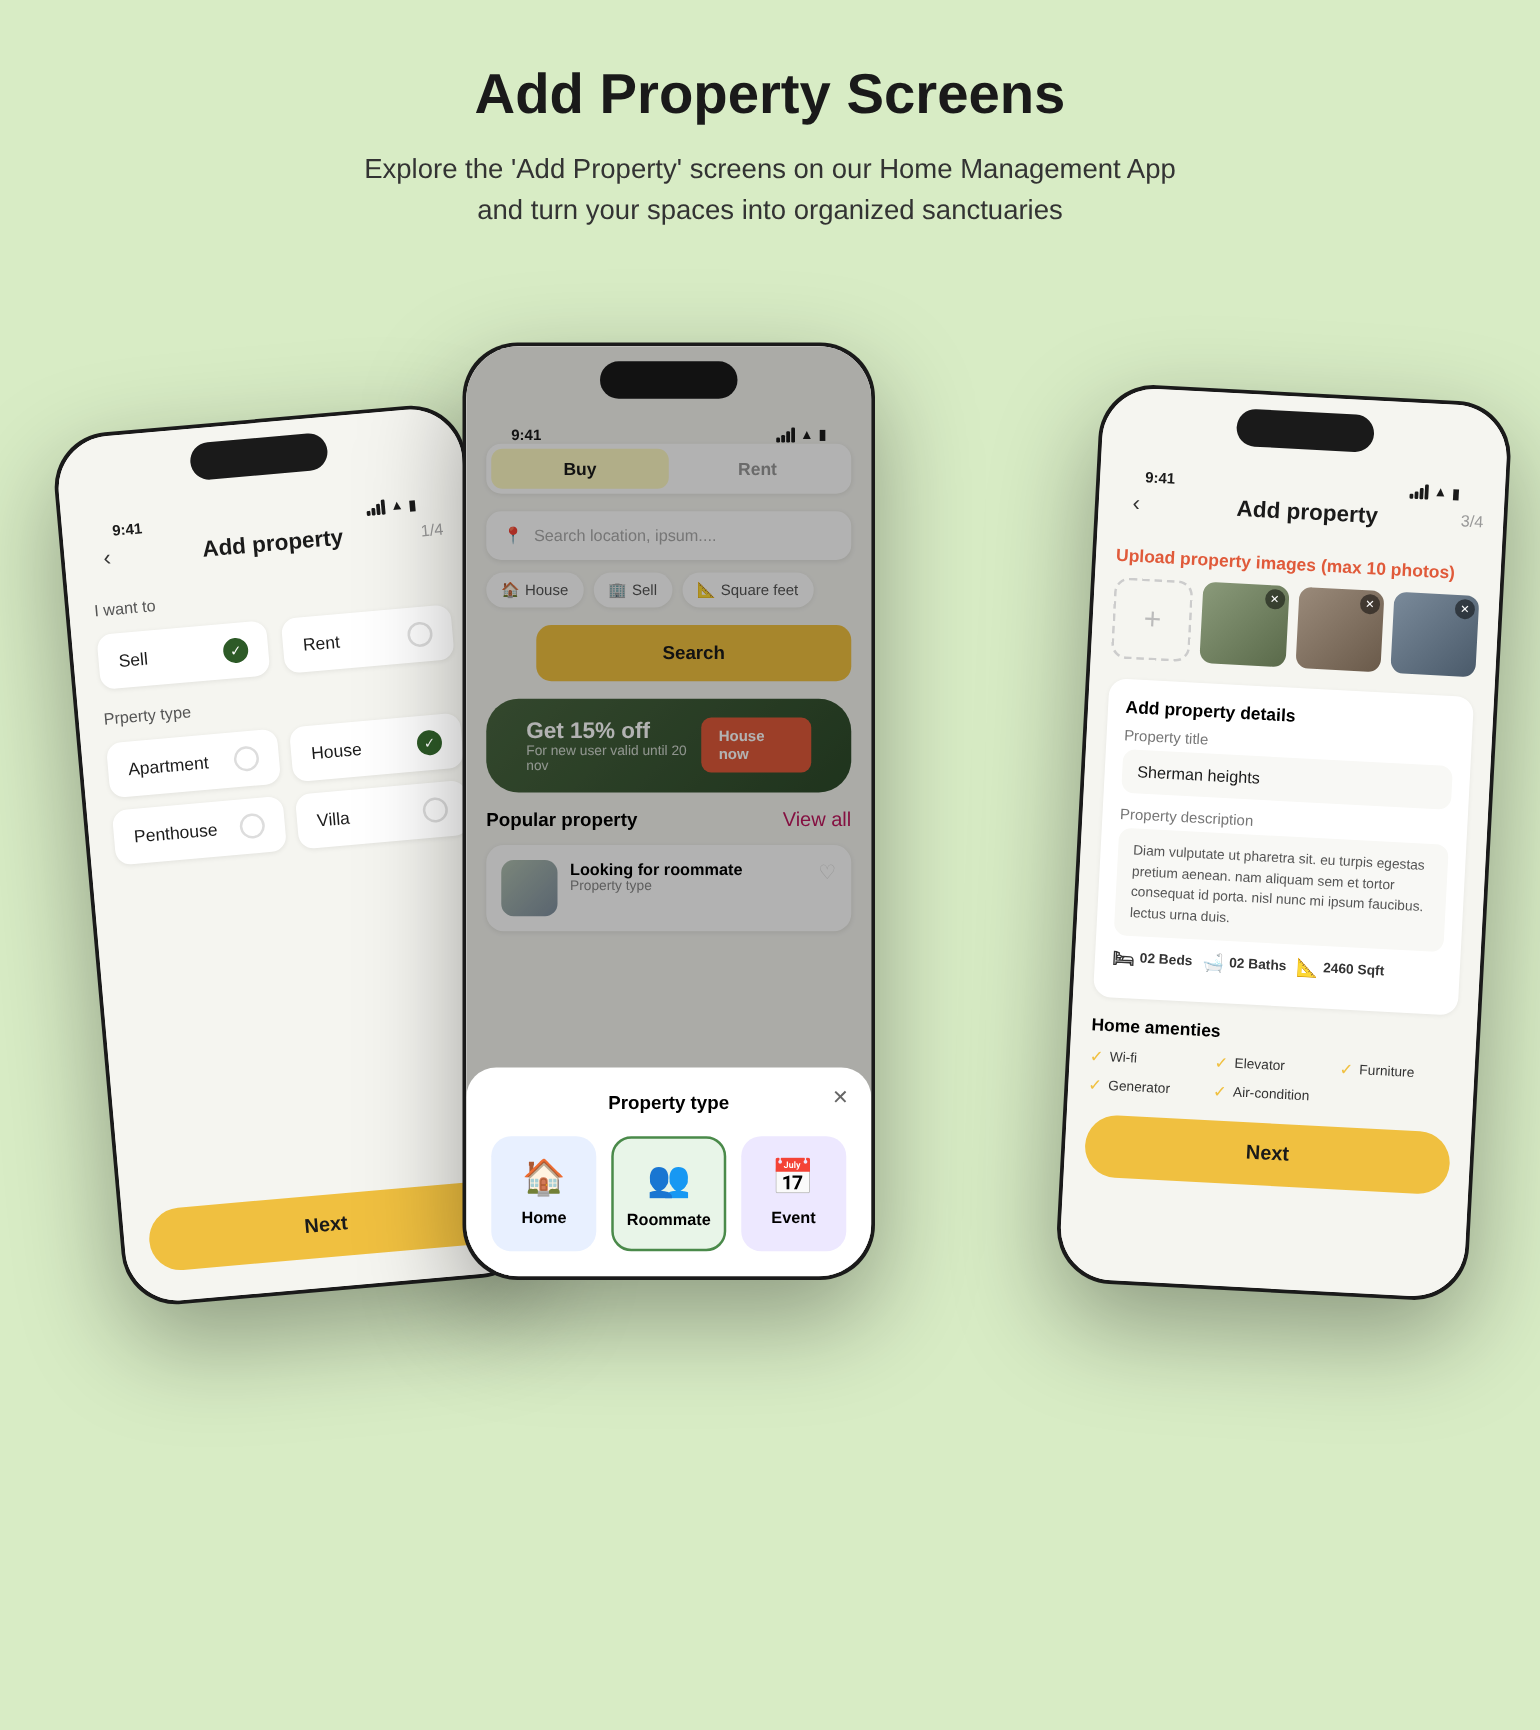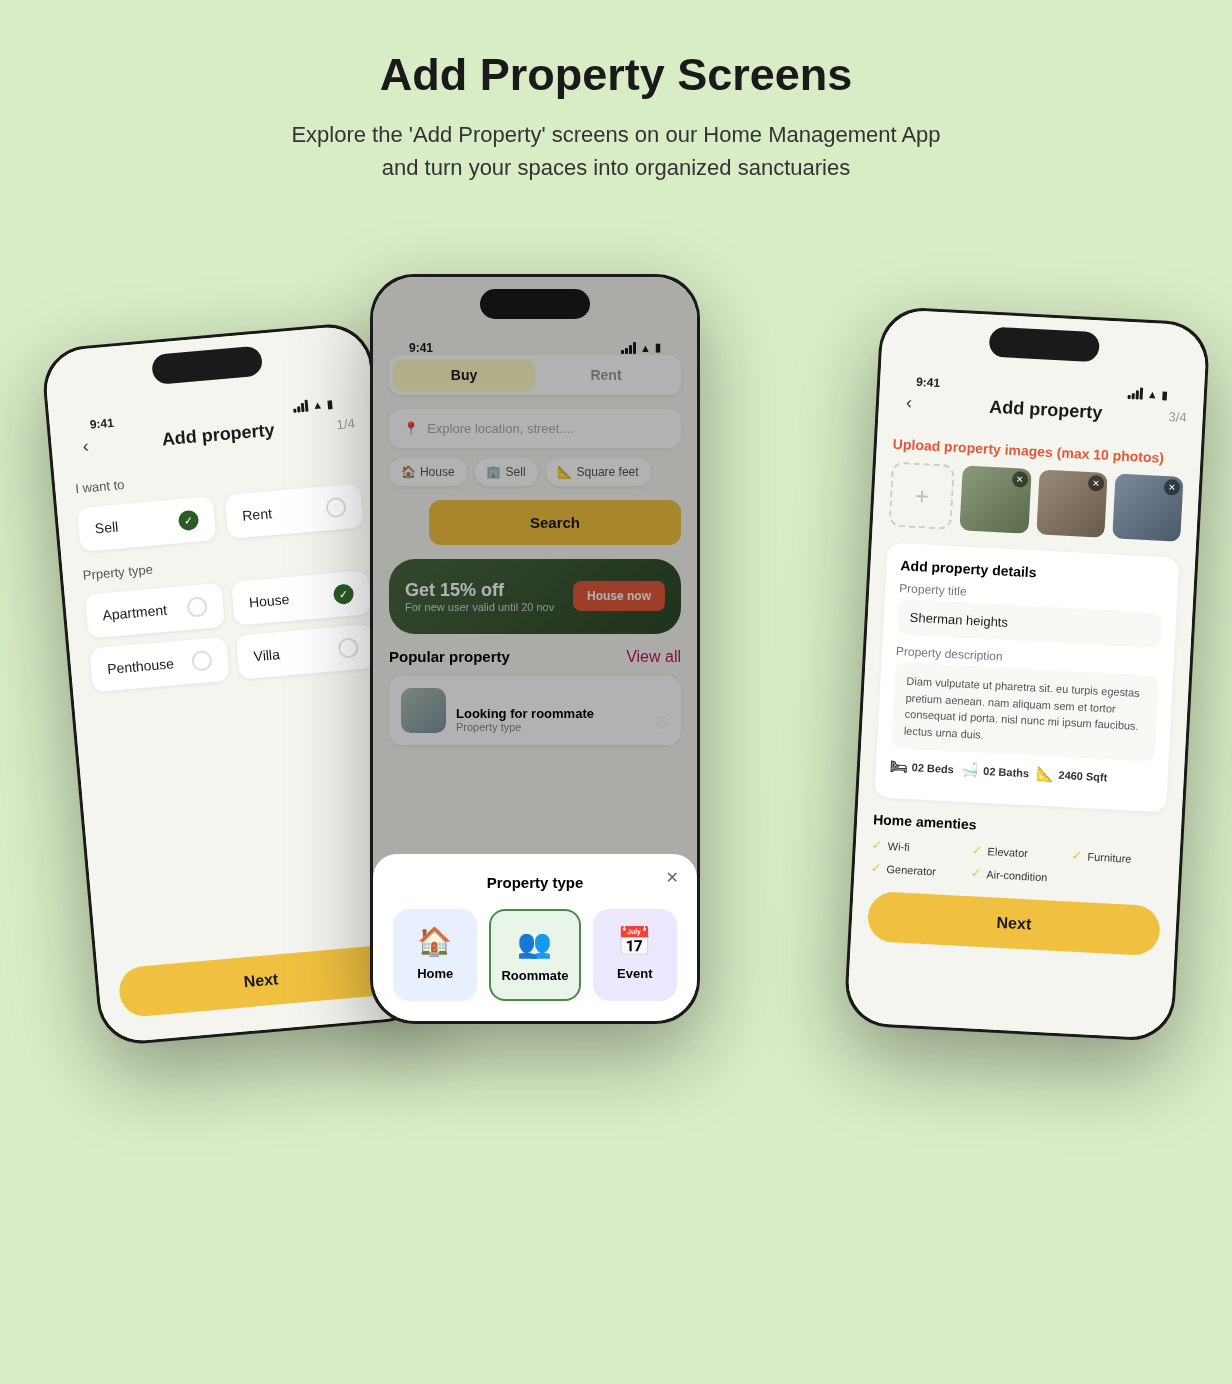--- a/index.html
+++ b/index.html
@@ -336,21 +336,21 @@
       font-size: 15px;
       font-weight: 700;
       color: #1a1a1a;
       margin-bottom: 14px;
       margin-left: 40px;
     }
 
     .promo-banner {
       background: linear-gradient(135deg, #4a6741, #2d4a2a);
       border-radius: 26px;
-      padding: 14px 16px;
+      padding: 14px 32px;
       display: flex;
       align-items: center;
       justify-content: space-between;
       margin-bottom: 14px;
       height: 75px;
       overflow: hidden;
       position: relative;
     }
 
     .promo-text-main {
@@ -652,21 +652,21 @@
 
     .battery-icon {
       font-size: 11px;
     }
 
     .looking-card {
       background: white;
       border-radius: 14px;
       padding: 12px;
       display: flex;
-      align-items: flex-end;
+      align-items: flex-start;
       gap: 10px;
       box-shadow: 0 1px 4px rgba(0,0,0,0.08);
     }
 
     .looking-avatar {
       width: 45px;
       height: 45px;
       border-radius: 10px;
       background: linear-gradient(135deg, #b0c0b0, #8090a0);
       flex-shrink: 0;
@@ -782,21 +782,21 @@
         </div>
 
 
         <div class="tab-bar">
           <div class="tab-btn tab-active">Buy</div>
           <div class="tab-btn">Rent</div>
         </div>
 
         <div class="search-bar">
           <span>📍</span>
-          <span>Explore location, street....</span>
+          <span>Search location, ipsum....</span>
         </div>
 
         <div class="filter-row">
           <div class="filter-chip">
             <span>🏠</span>
             <span>House</span>
           </div>
           <div class="filter-chip">
             <span>🏢</span>
             <span>Sell</span>

